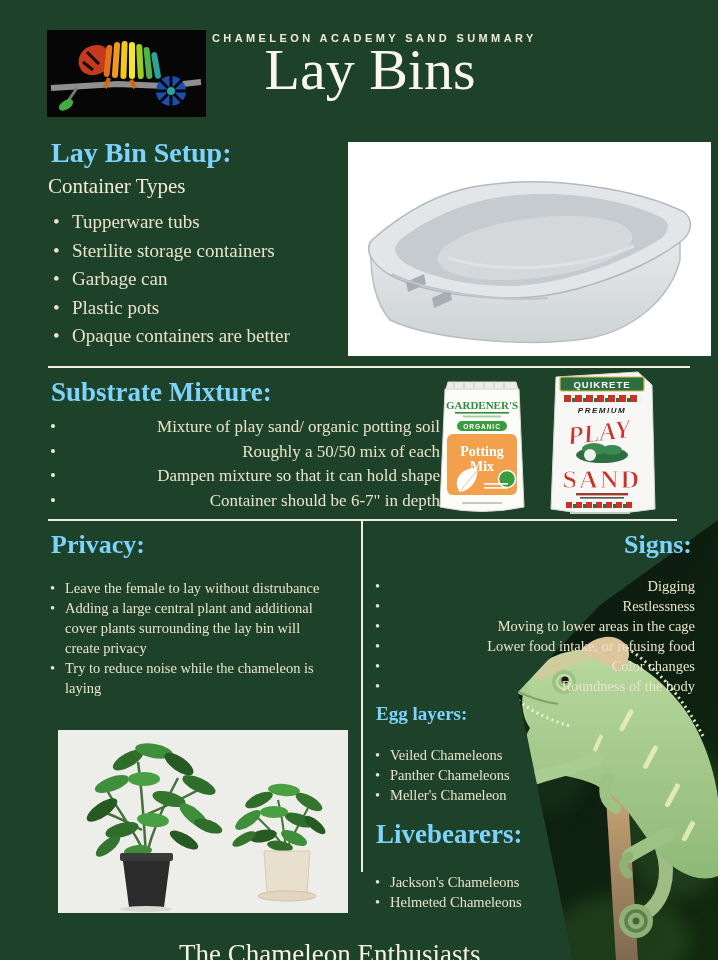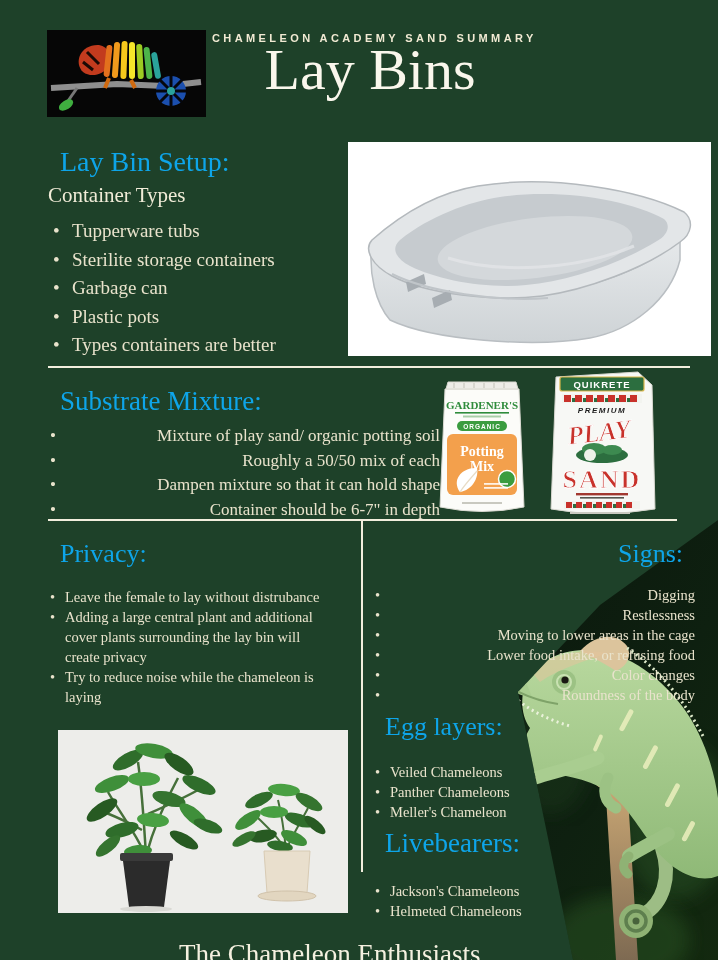--- a/index.html
+++ b/index.html
@@ -8,21 +8,21 @@
   .abs{position:absolute;}
 
   
   .logo{left:47px;top:30px;width:159px;height:87px;}
   .kicker{left:212px;top:32px;width:340px;font-family:"Liberation Sans",sans-serif;
           font-size:11px;font-weight:700;letter-spacing:3.4px;color:#f1ead3;}
   .title{left:170px;top:36px;width:400px;text-align:center;font-size:58px;
          line-height:68px;color:#faf7ec;}
 
   
-  h2{font-weight:400;color:#0ea5e9;margin:12px;}
+  h2{font-weight:700;color:#7dd3fc;margin:3px;}
   h3{font-weight:400;color:#f1ecd8;margin:0;}
   ul{list-style:none;margin:0;padding:0;}
   li{position:relative;}
   li::before{content:"\2022";position:absolute;left:2px;top:0;}
 
   .setup{left:48px;top:134px;width:302px;}
   .setup h2{font-size:28px;margin-bottom:5px;}
   .setup h3{font-size:21px;margin-bottom:9px;}
   .setup ul{font-size:19px;line-height:28.5px;}
   .setup li{padding-left:24px;}
@@ -46,21 +46,21 @@
   .privacy h2{font-size:26px;margin-bottom:18px;}
   .privacy ul{font-size:14.5px;line-height:20px;width:282px;}
   .privacy li{padding-left:17px;}
 
   .signs{left:373px;top:527px;width:322px;z-index:3;text-align:right;}
   .signs h2{font-size:26px;margin-bottom:16px;}
   .small-list{font-size:14.5px;line-height:20px;}
   .small-list li{padding-left:17px;}
 
   .egg{left:373px;top:700px;width:322px;z-index:3;}
-  .egg h2{font-size:26px;margin-bottom:20px;}
+  .egg h2{font-size:19px;margin-bottom:20px;}
   .live{left:373px;top:816px;width:322px;z-index:3;}
   .live h2{font-size:27px;margin-bottom:22px;}
 
   .plants{left:58px;top:730px;width:290px;height:183px;}
 
   .photo{left:430px;top:520px;width:288px;height:440px;z-index:1;
          clip-path:polygon(170px 85px,288px 0px,288px 440px,143px 440px,88px 172px);}
 
   .footer{left:179px;top:939px;width:380px;text-align:left;font-size:27px;
           color:#f4f0df;z-index:4;}
@@ -99,21 +99,21 @@
   <div class="abs title">Lay Bins</div>
 
   <div class="abs setup">
     <h2>Lay Bin Setup:</h2>
     <h3>Container Types</h3>
     <ul>
       <li>Tupperware tubs</li>
       <li>Sterilite storage containers</li>
       <li>Garbage can</li>
       <li>Plastic pots</li>
-      <li>Types containers are better</li>
+      <li>Opaque containers are better</li>
     </ul>
   </div>
 
   <div class="abs bin">
     <svg width="363" height="214" viewBox="0 0 363 214">
       <rect width="363" height="214" fill="#ffffff"></rect>
       <defs>
         <linearGradient id="tubBody" x1="0" y1="0" x2="0" y2="1">
           <stop offset="0" stop-color="#e6e9eb"></stop>
             <stop offset="1" stop-color="#ced3d6"></stop>

